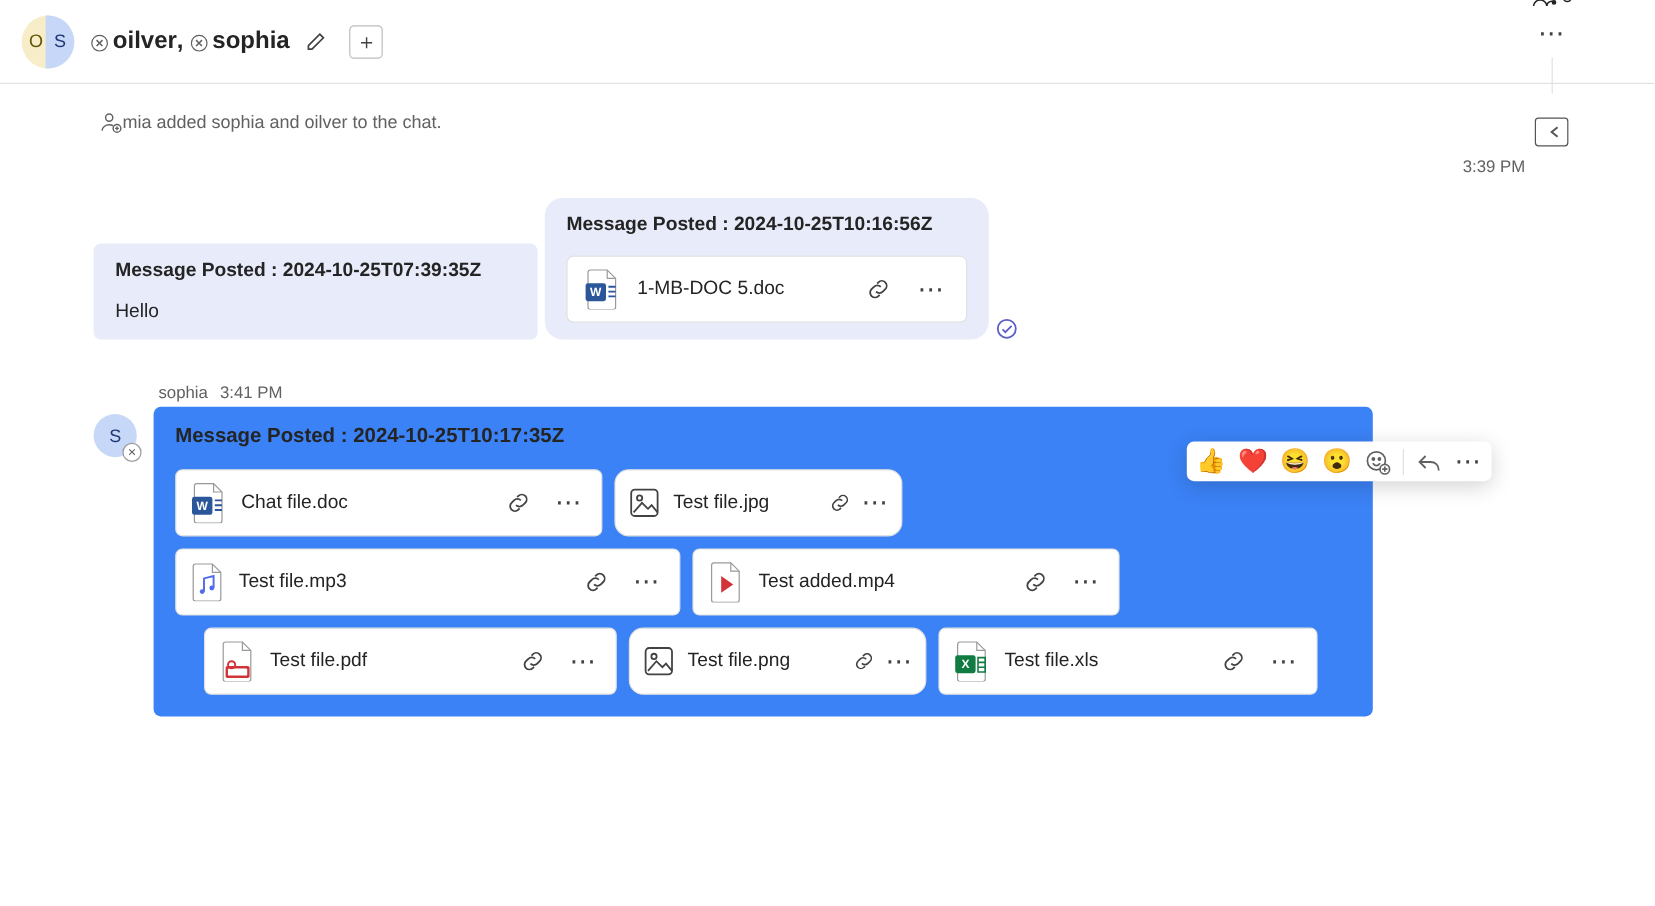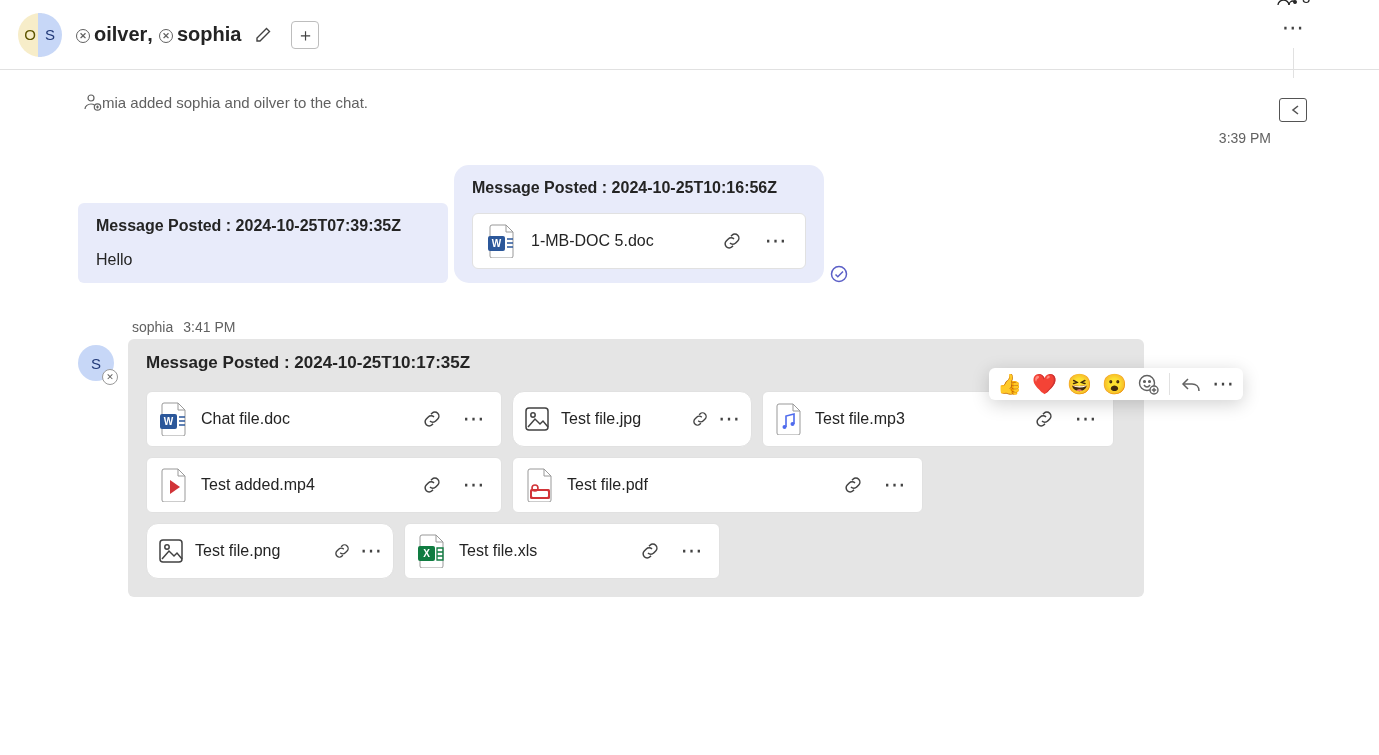--- a/index.html
+++ b/index.html
@@ -50,29 +50,29 @@
   .react-bar { position:absolute; right:136px; background:#fff; border-radius:6px; box-shadow:0 4px 18px rgba(0,0,0,.18); display:flex; align-items:center; padding:4px 8px; gap:10px; }
   .react-bar .emoji { font-size:20px; cursor:pointer; }
   .react-bar .sep { width:1px; height:22px; background:#e1e1e1; }
   .react-bar svg { cursor:pointer; }
 
   
   .in-wrap { display:flex; gap:14px; margin-top:36px; }
   .avatar-s { width:36px; height:36px; border-radius:50%; background:#c7d7f7; color:#203877; display:flex; align-items:center; justify-content:center; font-size:15px; position:relative; flex-shrink:0; margin-top:26px;}
   .avatar-s .badge { position:absolute; right:-4px; bottom:-4px; width:16px; height:16px; border-radius:50%; background:#fff; border:1px solid #999; display:flex; align-items:center; justify-content:center; font-size:9px; color:#616161;}
   .in-meta { font-size:14px; color:#616161; margin:0 0 4px 4px; display:flex; gap:10px;}
-  .in-bubble { background:#e5e5e5; border-radius:6px; padding:14px 18px 18px; width:1016px; }
+  .in-bubble { background:#3b82f6; border-radius:6px; padding:14px 18px 18px; width:1016px; }
   .in-bubble .hdrline { font-weight:700; font-size:17px; margin-bottom:18px;}
   .file-grid { display:flex; flex-wrap:wrap; gap:10px; }
   .fc { background:#fff; border:1px solid #e1e1e1; border-radius:6px; display:flex; align-items:center; padding:10px 12px; gap:12px; }
   .fc .nm { font-size:16px; flex:1; white-space:nowrap; }
   .fc.slim .nm { margin-right:6px; }
   .fc .lnk, .fc .mr { color:#424242; cursor:pointer; }
   .fc.slim { gap:10px; padding:10px 10px;border-radius:12px; }
-  .w-a{width:356px;} .w-b{width:240px;} .w-c{width:352px;} .w-d{width:356px;} .w-e{width:411px;} .w-f{width:248px;}
+  .w-a{width:356px;} .w-b{width:240px;} .w-c{width:421px;} .w-d{width:356px;} .w-e{width:344px;margin-left:24px;} .w-f{width:248px;}
   .w-g{width:316px;}
 
   
   svg { display:block; }
 </style>
 </head>
 <body>
 
 <div class="hdr">
   <div class="dual-avatar">

